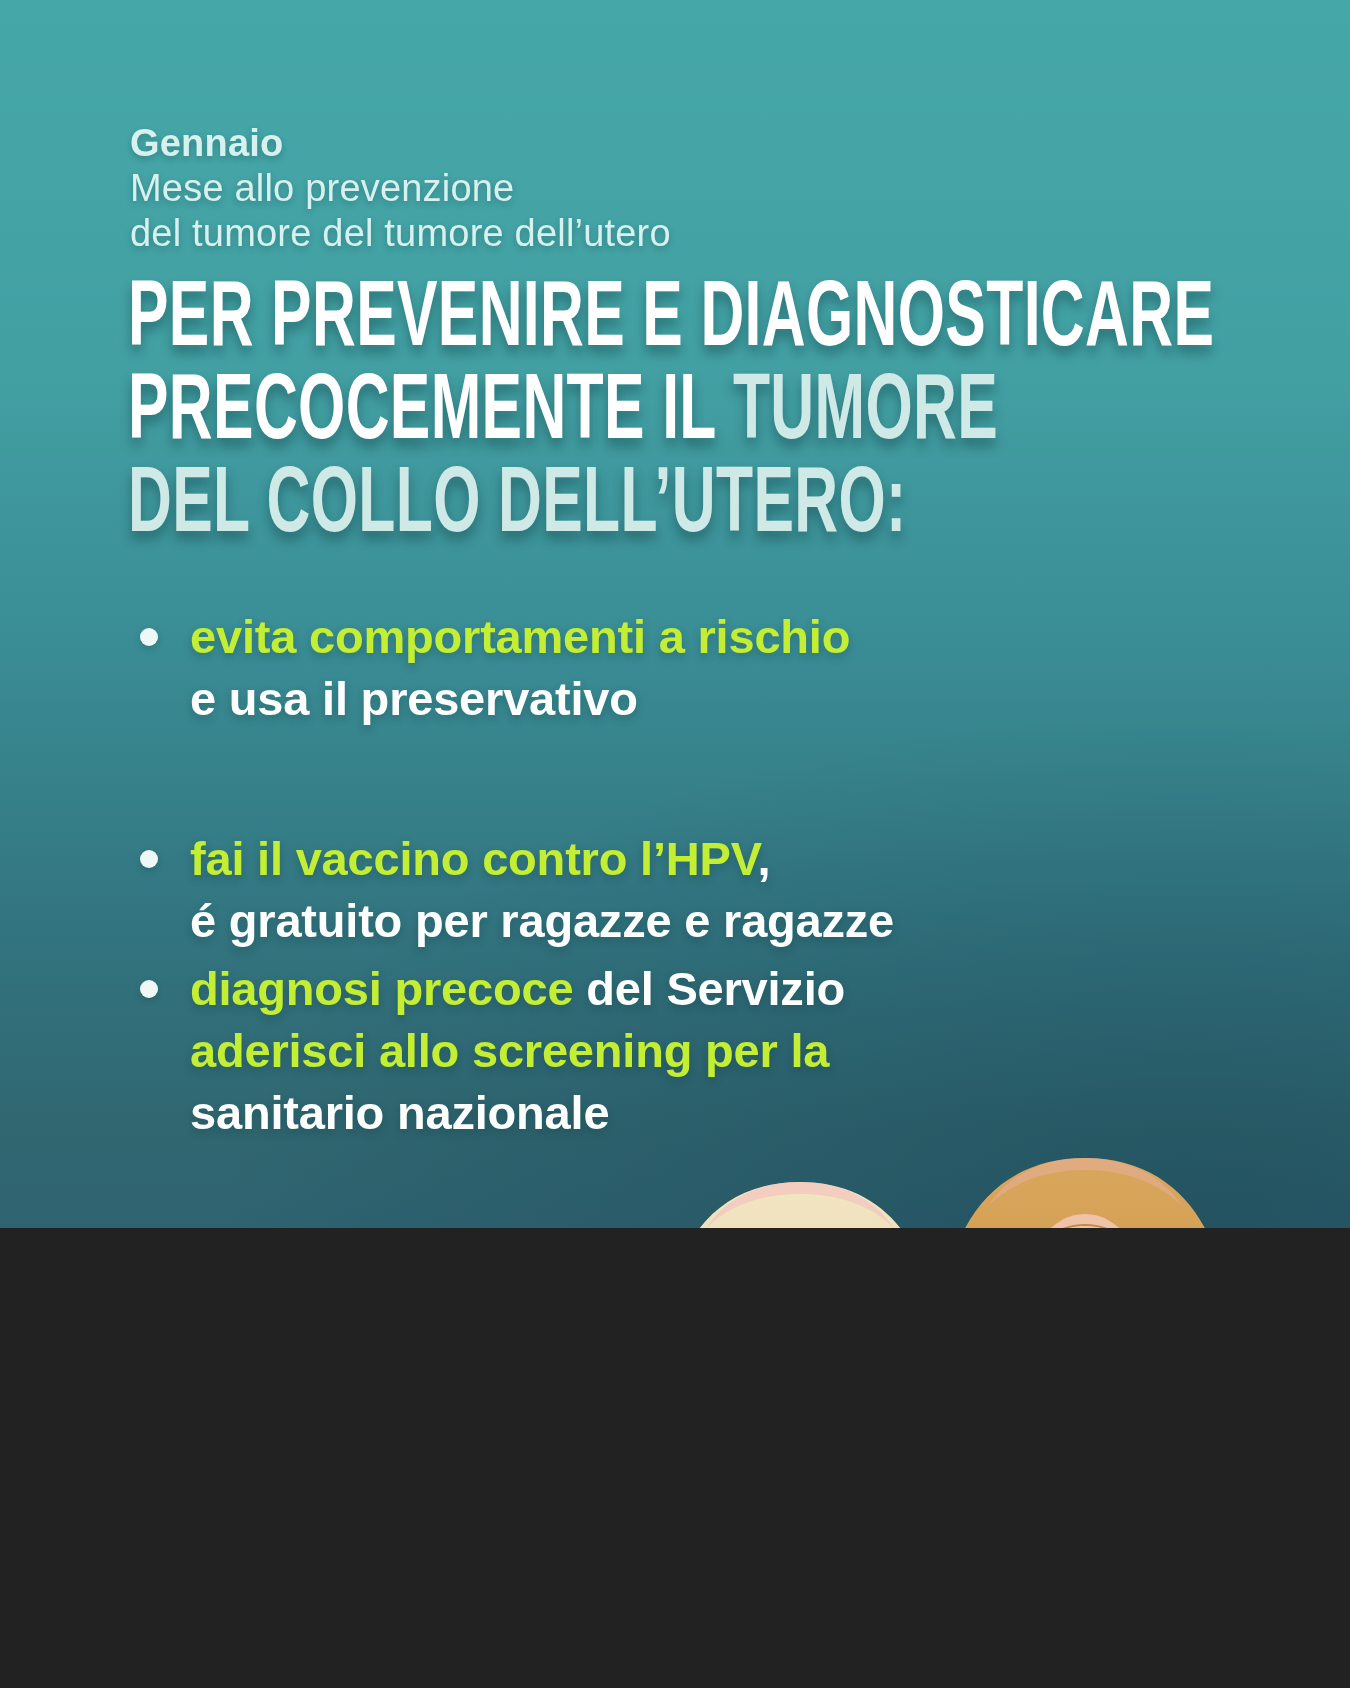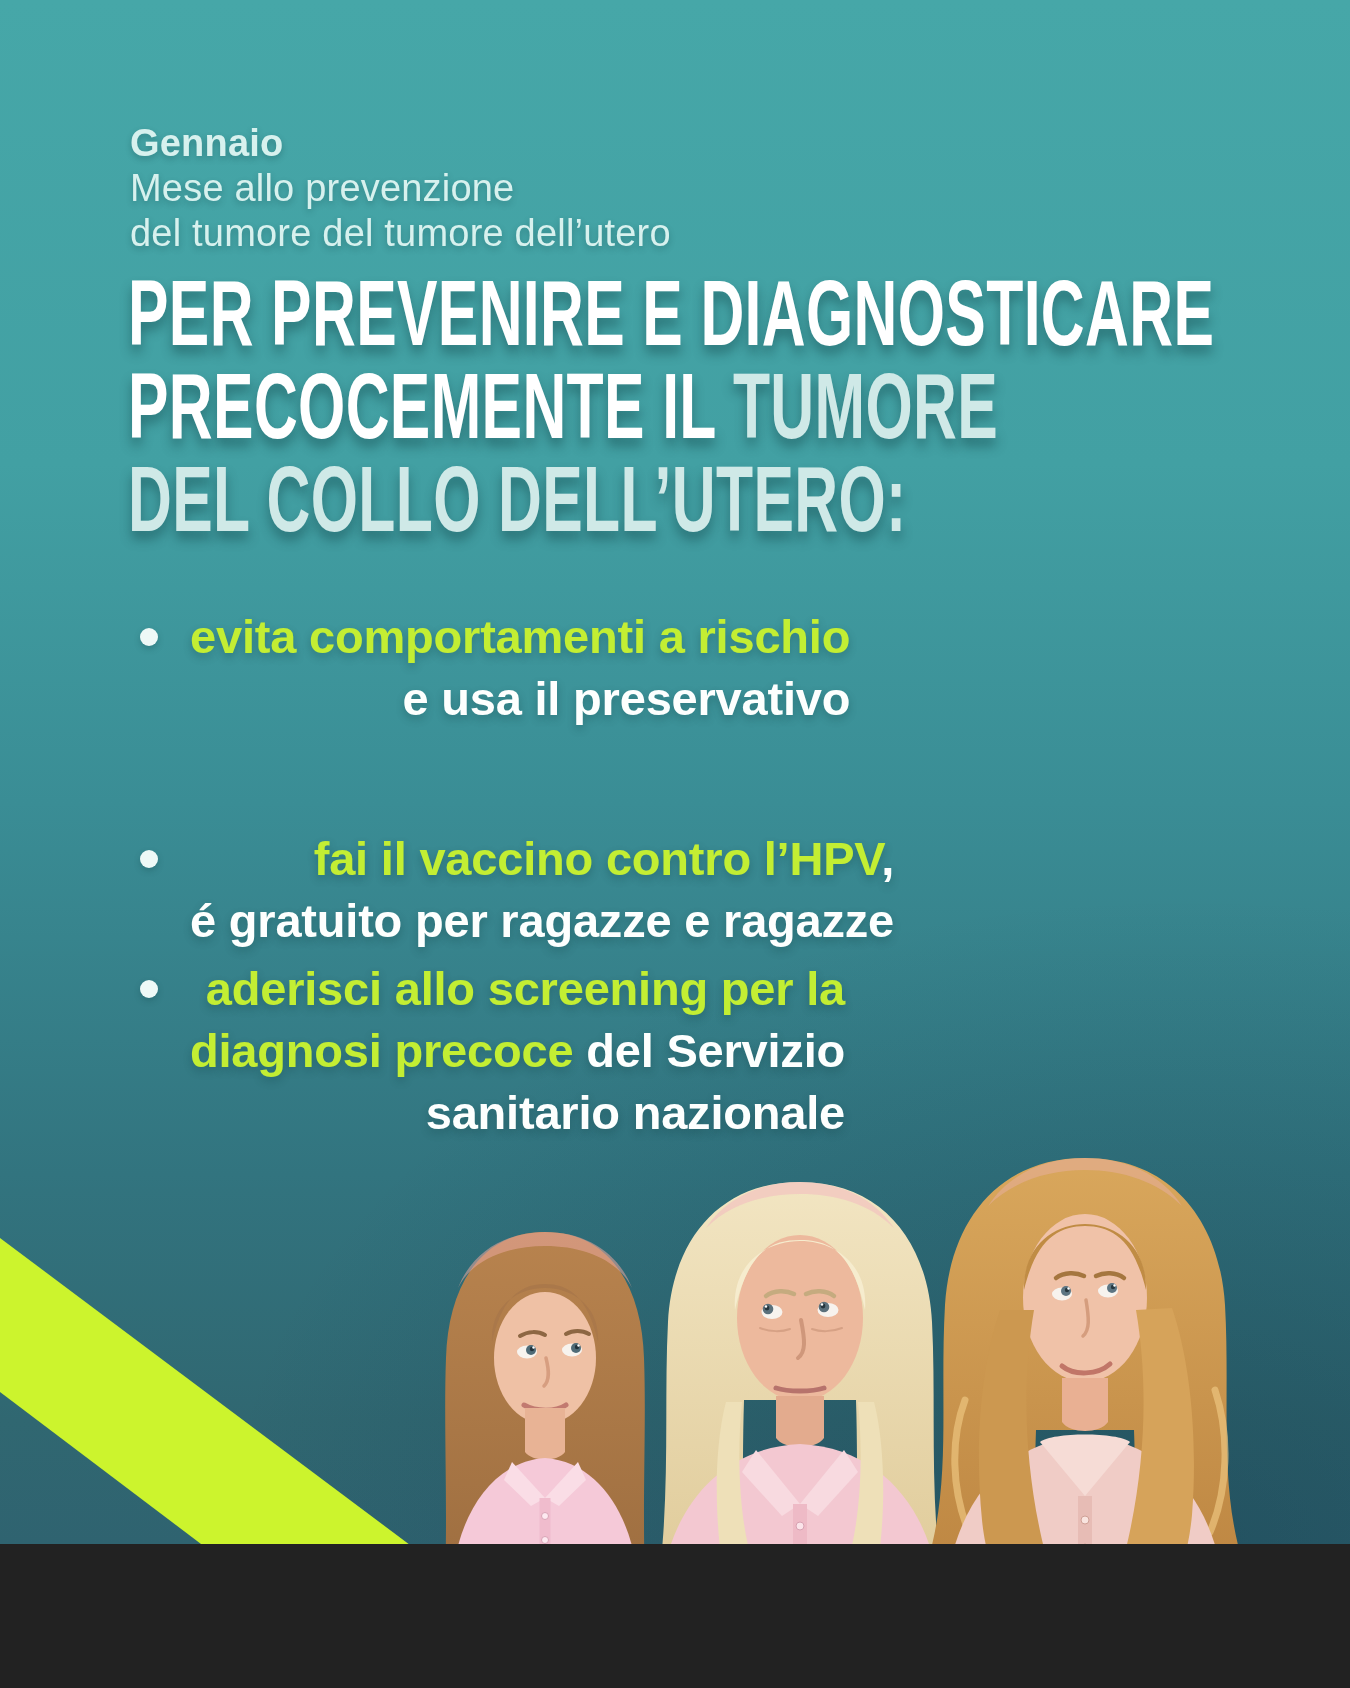--- a/index.html
+++ b/index.html
@@ -1,36 +1,36 @@
 <!DOCTYPE html>
 <html><head>
 <meta charset="utf-8">
 <style>
   html,body{margin:0;padding:0;background:#222;}
   .canvas{
-    position:relative; width:1350px; height:1544px; overflow:hidden;
+    position:relative; width:1350px; height:1228px; overflow:hidden;
     font-family:"Liberation Sans", sans-serif;
     background-image:
       radial-gradient(120% 70% at 88% 100%, rgba(8,42,62,0.30), rgba(8,42,62,0) 60%),
       linear-gradient(180deg, #46a7a8 0%, #42a0a3 30%, #3a8d95 52%, #32747f 76%, #306771 92%, #2f6370 100%);
   }
   
   .eyebrow{position:absolute; left:130px; top:121px; color:#d7f1ee;
     font-size:38px; line-height:45px; text-shadow:0 3px 6px rgba(14,58,62,.30); letter-spacing:.2px;}
   .eyebrow .t{font-weight:bold;}
   
   .headline{position:absolute; left:128px; top:272px;}
   .h-line{height:93px; white-space:nowrap;}
   .cond{display:inline-block; transform:scale(0.74,1.13); transform-origin:left bottom;
     font-weight:bold; font-size:82px; line-height:93px; letter-spacing:0.5px;
     text-shadow:0 7px 13px rgba(13,60,64,.45);}
   .hl-white{color:#ffffff;}
   .hl-cyan{color:#cfe9e7;}
   
-  .bullet{position:absolute; left:140px; display:flex; gap:32px;text-align:right;}
+  .bullet{position:absolute; left:140px; display:flex; gap:32px;}
   .dot{width:18px; height:18px; border-radius:50%; background:#eef9f7; margin-top:22px; flex:0 0 auto;
     box-shadow:0 3px 6px rgba(14,58,62,.25);}
   .b-text{font-size:47px; line-height:62px; letter-spacing:-0.2px;
     text-shadow:0 4px 8px rgba(14,58,62,.32);}
   .lime{color:#c3ee33; font-weight:bold;}
   .white{color:#fdfffe; font-weight:bold;}
   .b1{top:606px;} .b2{top:828px;} .b3{top:958px;}
   
   .ribbon-svg{position:absolute; left:0; top:0; width:1350px; height:1688px; pointer-events:none;}
   .photo-svg{position:absolute; left:0; top:1100px; width:1350px; height:588px; pointer-events:none;}
@@ -192,19 +192,19 @@
     <span class="dot"></span>
     <div class="b-text">
       <div><span class="lime">fai il vaccino contro l’HPV</span><span class="white">,</span></div>
       <div><span class="white">é gratuito per ragazze e ragazze</span></div>
     </div>
   </div>
 
   <div class="bullet b3">
     <span class="dot"></span>
     <div class="b-text">
+      <div><span class="lime">diagnosi precoce</span><span class="white"> del Servizio</span></div>
       <div><span class="lime">aderisci allo screening per la</span></div>
-      <div><span class="lime">diagnosi precoce</span><span class="white"> del Servizio</span></div>
       <div><span class="white">sanitario nazionale</span></div>
     </div>
   </div>
 
 </div>
 
 </body></html>

